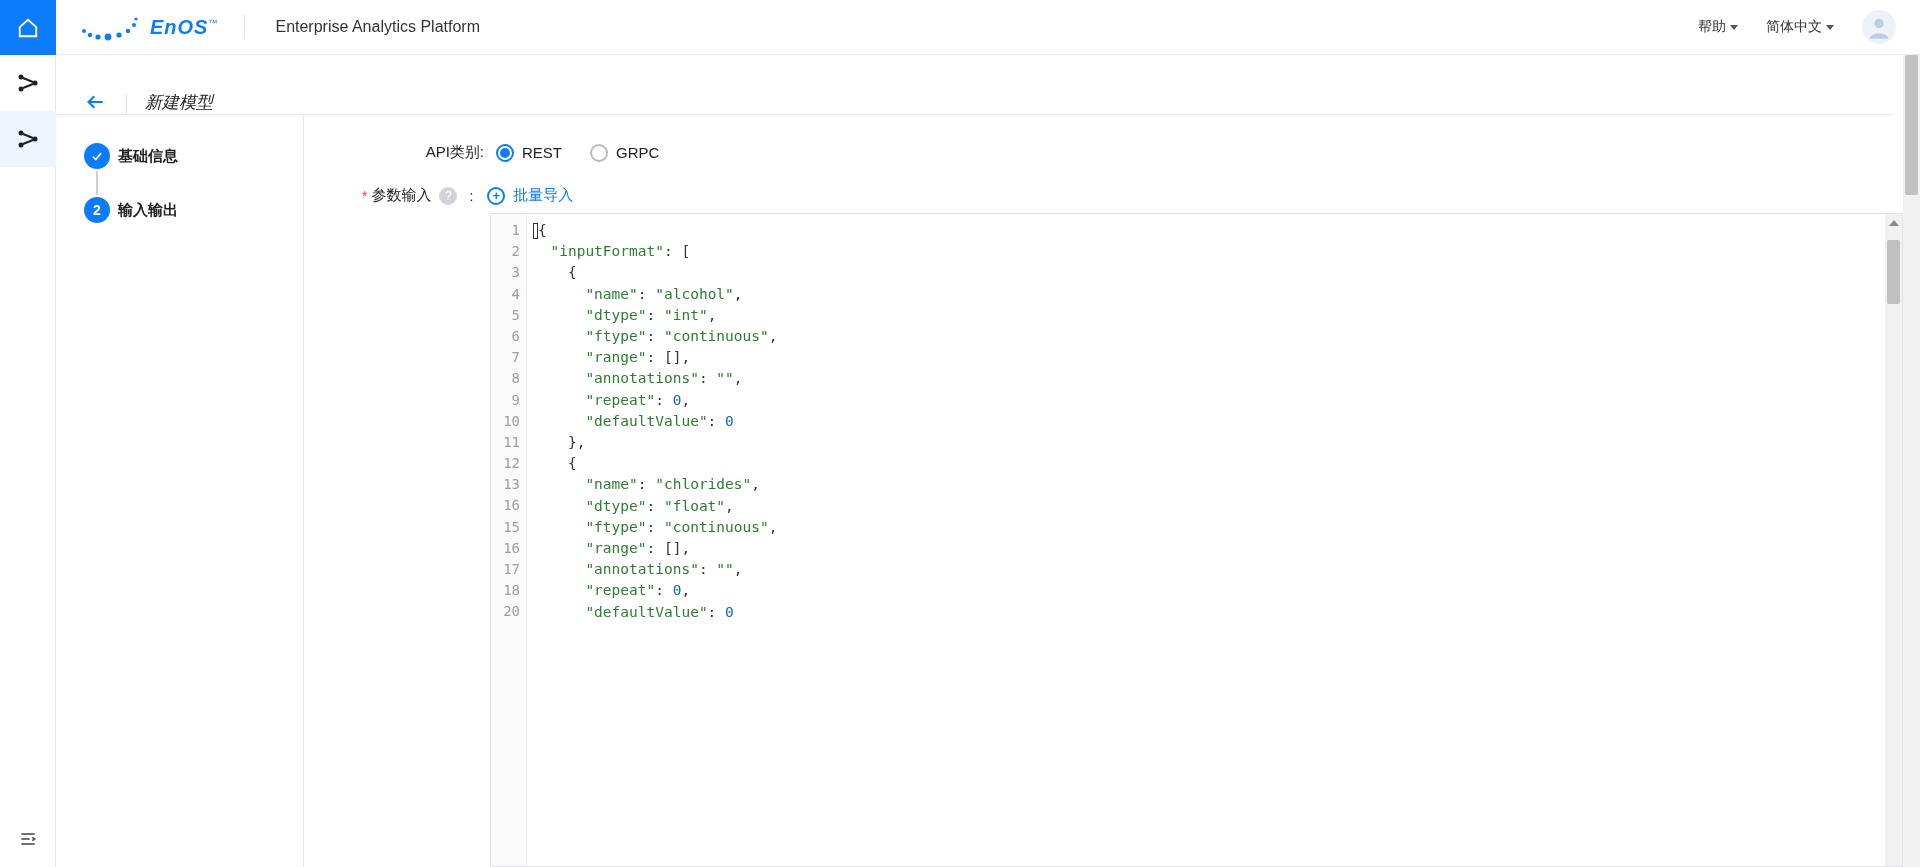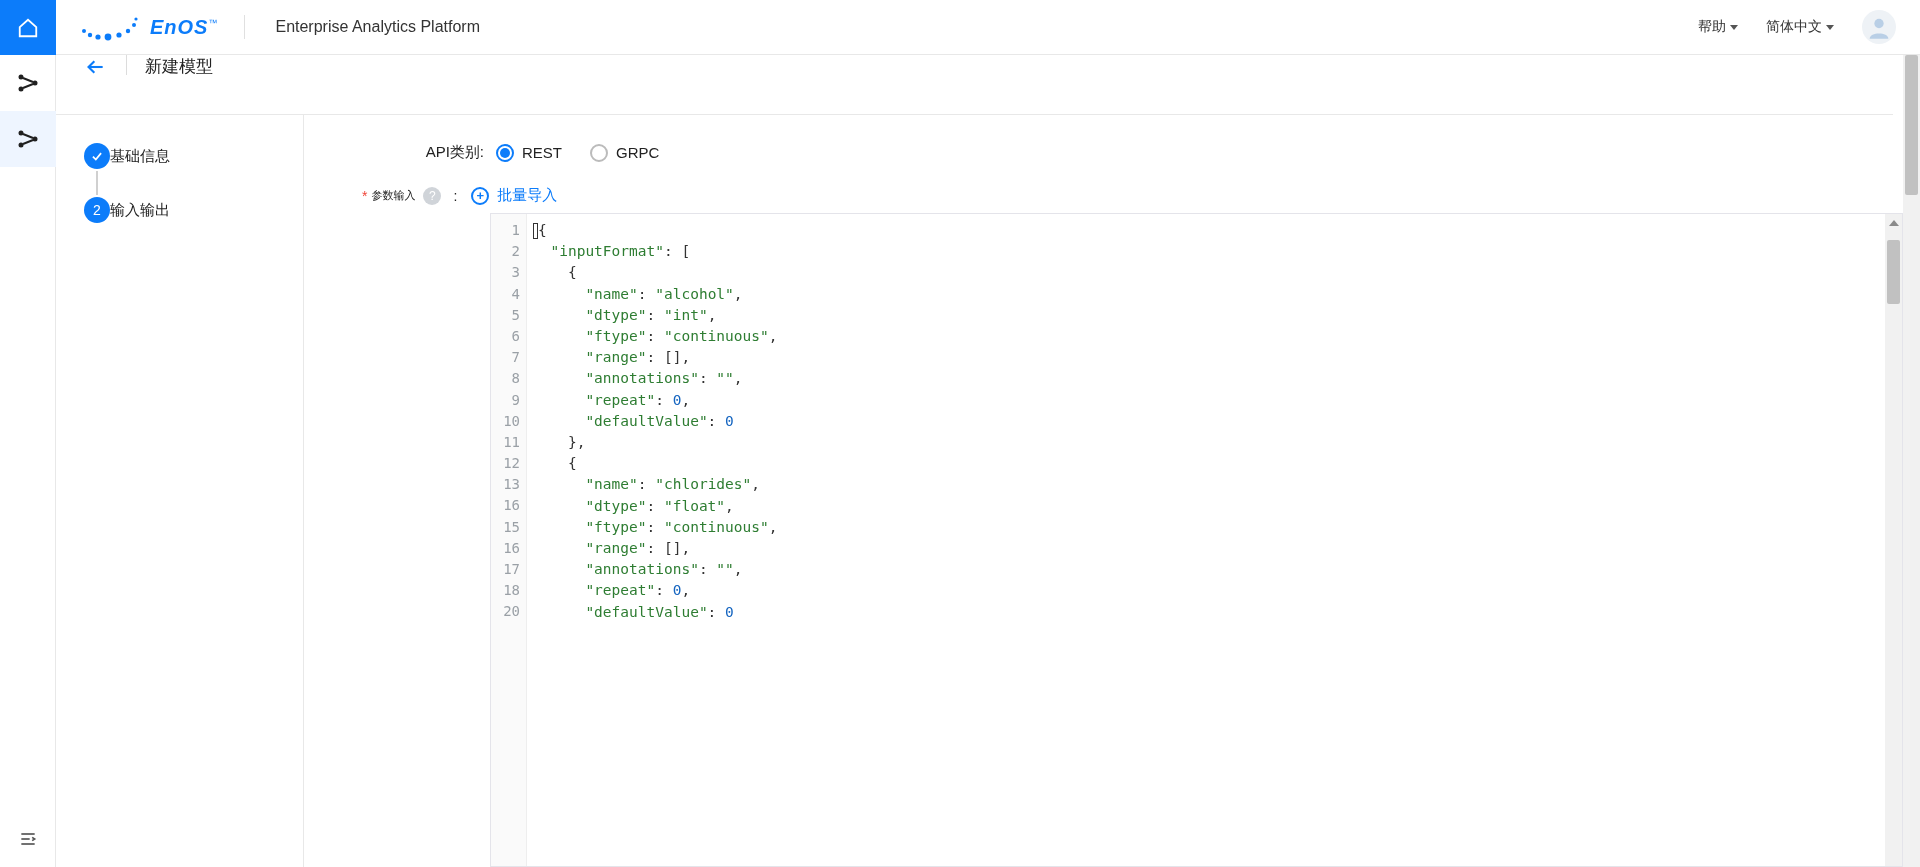--- a/index.html
+++ b/index.html
@@ -29,49 +29,49 @@
 .brand-logo { height: 24px; display: flex; align-items: center; font-style: italic; }
 .brand-divider { width: 1px; height: 24px; background: #e0e0e0; margin: 0 16px 0 12px; }
 .brand-title { font-size: 16px; color: #333; }
 .topbar-spacer { flex: 1; }
 .top-link { display: flex; align-items: center; gap: 4px; margin-right: 28px; cursor: pointer; color: #333; }
 .top-link .caret { width: 0; height: 0; border-left: 4px solid transparent; border-right: 4px solid transparent; border-top: 5px solid #555; }
 .avatar { width: 34px; height: 34px; border-radius: 50%; background: #eef2f6; display: flex; align-items: center; justify-content: center; overflow: hidden; }
 .avatar svg { width: 28px; height: 28px; }
 
 
-.subhead { height: 60px; border-bottom: 1px solid #e8e8e8; display: flex; align-items: flex-start; padding-left: 28px; margin-right: 27px; }
+.subhead { height: 60px; border-bottom: 1px solid #e8e8e8; display: flex; align-items: flex-end; padding-left: 28px; margin-right: 27px; font-style: italic; }
 .back-btn { width: 24px; height: 24px; display: flex; align-items: center; justify-content: center; cursor: pointer; }
 .back-btn svg { width: 20px; height: 20px; stroke: #0c7cfa; fill: none; stroke-width: 2.5; }
 .subhead-div { width: 1px; height: 20px; background: #dcdcdc; margin: 0 18px; }
 .subhead-title { font-size: 17px; color: #222; }
 
 
 .body { flex: 1; display: flex; margin-right: 17px; overflow: hidden; }
 
 
 .steps { width: 248px; border-right: 1px solid #e8e8e8; padding: 28px 0 0 28px; }
-.step { display: flex; align-items: center; gap: 0; margin-bottom: 0; }
+.step { display: flex; align-items: center; gap: 8px; margin-bottom: 0; font-weight: bold; }
 .step-icon { width: 26px; height: 26px; border-radius: 50%; background: #0c7cfa; color: #fff; display: flex; align-items: center; justify-content: center; font-size: 14px; }
 .step-icon svg { width: 14px; height: 14px; stroke: #fff; fill: none; stroke-width: 3; }
 .step-label { font-size: 15px; color: #222; }
 .step-conn { width: 2px; height: 24px; background: #d0d0d0; margin: 2px 0 2px 12px; }
 
 
 .form { flex: 1; padding: 28px 0 0 0; display: flex; flex-direction: column; }
 .form-row { display: flex; align-items: center; margin-bottom: 24px; padding-left: 60px; }
 .form-label { width: 120px; text-align: right; font-size: 15px; color: #222; margin-right: 12px; }
 .radio-group { display: flex; align-items: center; gap: 28px; }
 .radio { display: flex; align-items: center; gap: 8px; cursor: pointer; }
 .radio-circ { width: 18px; height: 18px; border: 2px solid #bbb; border-radius: 50%; display: flex; align-items: center; justify-content: center; }
 .radio.checked .radio-circ { border-color: #0c7cfa; }
 .radio.checked .radio-circ::after { content: ""; width: 10px; height: 10px; background: #0c7cfa; border-radius: 50%; }
 .radio-lab { font-size: 15px; color: #222; }
 .req-star { color: #f04438; margin-right: 4px; font-size: 14px; }
-.param-title { font-size: 11px; color: #222; }
+.param-title { font-size: 15px; color: #222; }
 .help-badge { width: 18px; height: 18px; border-radius: 50%; background: #d0d4d9; color: #fff; font-size: 12px; display: flex; align-items: center; justify-content: center; margin-left: 8px; }
 .colon { margin: 0 14px 0 12px; color: #222; }
 .batch-import { display: flex; align-items: center; gap: 8px; color: #0c7cfa; cursor: pointer; font-size: 15px; }
 .batch-import .plus-circ { width: 18px; height: 18px; border: 2px solid #0c7cfa; border-radius: 50%; display: flex; align-items: center; justify-content: center; color: #0c7cfa; font-weight: bold; line-height: 1; font-size: 13px; }
 
 
 .editor-wrap { display: flex; border: 1px solid #e4e4ea; margin-left: 0; flex: 1; min-height: 0; position: relative; }
 .param-block { display: flex; flex-direction: column; flex: 1; min-height: 0; padding-left: 58px; }
 .param-indent { display: flex; align-items: center; margin-left: 248px; margin-bottom: 8px; }
 .gutter { width: 36px; background: #fafafa; border-right: 1px solid #eee; text-align: right; padding: 6px 6px 0 0; font-family: Menlo, Consolas, monospace; font-size: 14px; color: #9aa0a6; line-height: 21.2px; }

